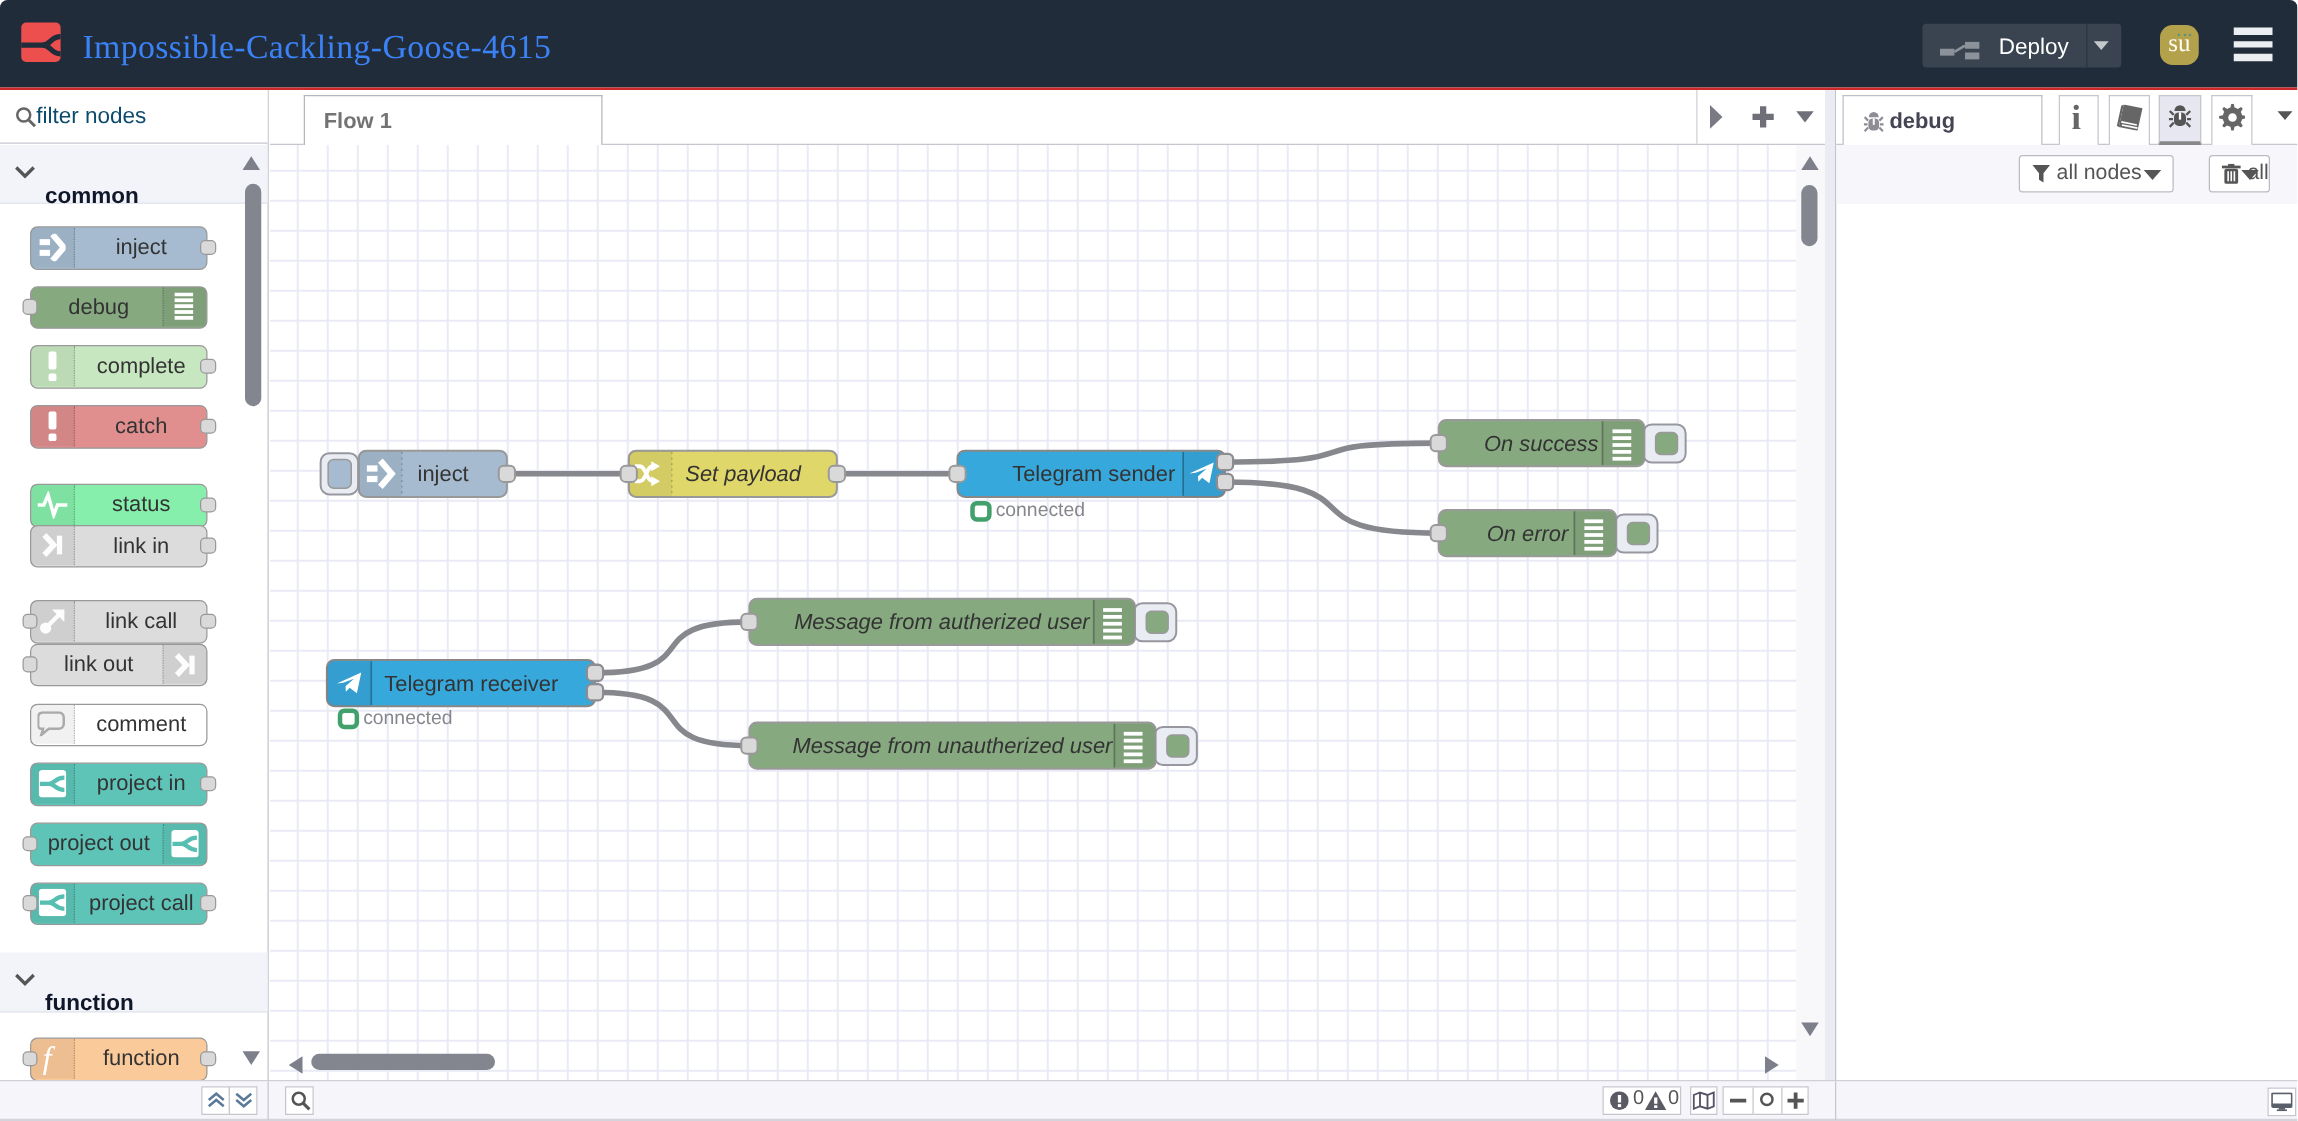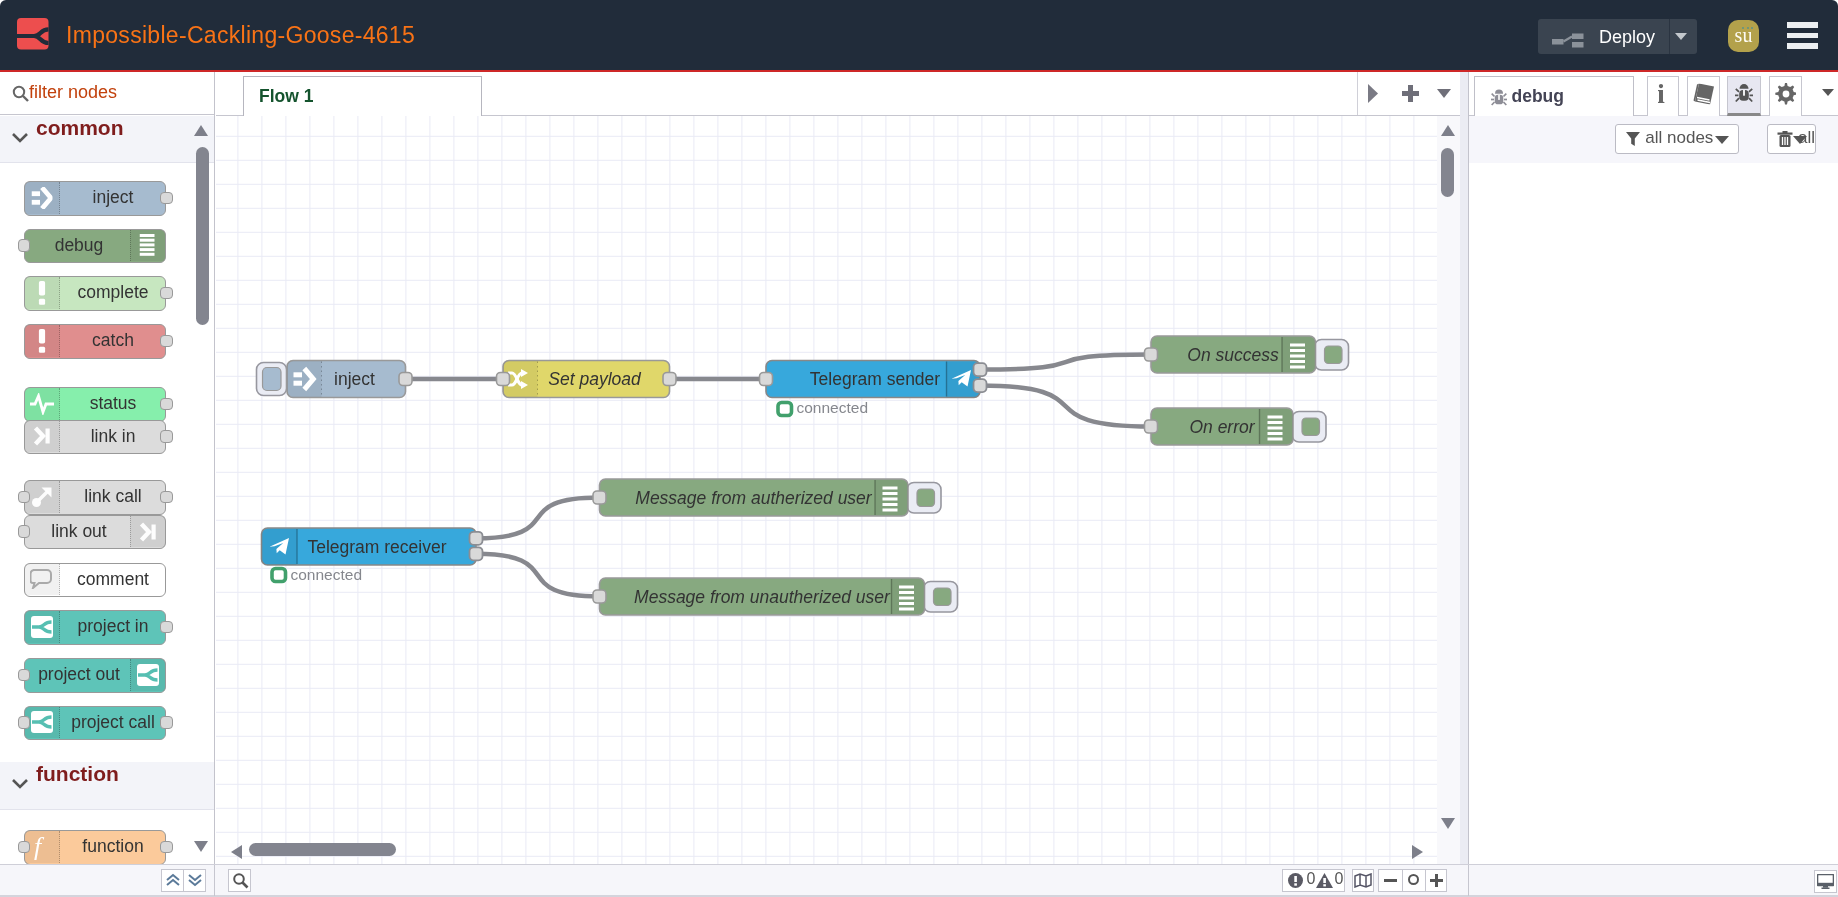--- a/index.html
+++ b/index.html
@@ -2,45 +2,45 @@
 <html><head>
 <meta charset="utf-8">
 <style>
 * { margin:0; padding:0; box-sizing:border-box; }
 html,body { width:1838px; height:897px; overflow:hidden; background:#fff;
   font-family:"Liberation Sans", sans-serif; }
 #wrap { position:relative; width:1838px; height:897px; overflow:hidden; }
 
 #header { position:absolute; left:0; top:0; width:1838px; height:70px;
   background:#212c3a; border-radius:6px 6px 0 0; }
-#title { position:absolute; left:66px; top:22px; font-size:23px; color:#f97316;
-  letter-spacing:0.3px; }
+#title { position:absolute; left:66px; top:22px; font-size:27px; color:#3b82f6;
+  letter-spacing:0.3px;font-family:Liberation Serif, serif; }
 #deploy { position:absolute; left:1538px; top:19px; width:159px; height:35px;
   background:#3a4450; border-radius:3px; }
 #deploy .dtext { position:absolute; left:61px; top:8px; font-size:18px; color:#ffffff; }
 #deploy .dsep { position:absolute; left:131px; top:0; width:1px; height:35px; background:#2a3441; }
 #deploy .dcaret { position:absolute; left:137px; top:14px; width:0; height:0;
   border-left:6.5px solid transparent; border-right:6.5px solid transparent; border-top:7.5px solid #c3c8cd; }
 #avatar { position:absolute; left:1728px; top:19.5px; width:31px; height:32px; border-radius:10px;
   background:#b3a14b; color:#fdfbf3; font-size:20px; font-family:"Liberation Serif",serif;
   text-align:center; line-height:31px; }
 #avatar i { position:absolute; top:7.5px; width:2px; height:2px; border-radius:50%; background:#5d9387; font-style:normal; }
 #burger { position:absolute; left:1787px; top:22px; width:31px; height:27px; }
 #burger div { position:absolute; left:0; width:31px; height:5.5px; background:#eceff1; }
 
 #redline { position:absolute; left:0; top:70px; width:1838px; height:2px; background:#ce2828; }
 
 #palette { position:absolute; left:0; top:72px; width:214.5px; height:792px;
   background:#fff; border-right:1px solid #c3c3cc; }
 #psearch { position:absolute; left:0; top:0; width:213.5px; height:42.5px; background:#fff;
   border-bottom:1px solid #c6c6cf; }
-#psearch .ph { position:absolute; left:29px; top:10px; font-size:18px; color:#c2410c; }
+#psearch .ph { position:absolute; left:29px; top:10px; font-size:18px; color:#0c4a6e; }
 .cat { position:absolute; left:0; width:213.5px; height:47.5px; background:#f3f4f9;
   border-bottom:1px solid #e2e3ec; }
-.cat .ctext { position:absolute; left:36px; top:0; font-size:21px; font-weight:bold; color:#7f1d1d; }
+.cat .ctext { position:absolute; left:36px; top:30px; font-size:18px; font-weight:bold; color:#0f172a; }
 .cat svg { position:absolute; left:12px; top:16px; }
 .pnode { position:absolute; height:34.5px; border:1.5px solid #999; border-radius:6px; }
 .plabel { position:absolute; top:0; height:31.5px; line-height:31.5px; font-size:17.5px;
   color:#333; text-align:center; }
 .picon { position:absolute; top:0; height:31.5px; width:35px; background:rgba(0,0,0,0.055); }
 .picon svg { position:absolute; left:50%; top:50%; transform:translate(-50%,-50%); }
 .iconl { left:0; border-right:1px dotted rgba(0,0,0,0.25); }
 .iconr { right:0; border-left:1px dotted rgba(0,0,0,0.25); }
 .pport { position:absolute; width:12.5px; height:12.5px; background:#d9d9d9;
   border:1.5px solid #999; border-radius:4px; top:9.5px; }
@@ -50,21 +50,21 @@
   border-left:7.5px solid transparent; border-right:7.5px solid transparent; border-bottom:11px solid #7d7f8a; }
 #pscroll-thumb { position:absolute; left:196px; top:75px; width:13px; height:178px;
   background:#83858f; border-radius:6.5px; }
 #pscroll-dn { position:absolute; left:194px; top:769px; width:0; height:0;
   border-left:7.5px solid transparent; border-right:7.5px solid transparent; border-top:11px solid #7d7f8a; }
 
 #tabbar { position:absolute; left:215.5px; top:72px; width:1244px; height:43.5px; background:#fff;
   border-bottom:1px solid #c6c6cf; }
 #tab1 { position:absolute; left:27.5px; top:4px; width:239px; height:41.5px; background:#fff;
   border:1px solid #b6b6bf; border-bottom:none; }
-#tab1 span { position:absolute; left:15px; top:9px; font-size:17.5px; font-weight:bold; color:#14532d; }
+#tab1 span { position:absolute; left:15px; top:9px; font-size:17.5px; font-weight:bold; color:#737373; }
 #tabbtns { position:absolute; right:0; top:0; width:103px; height:43px; border-left:1px solid #d0d0d8; }
 #canvas { position:absolute; left:215.5px; top:115.5px; width:1221px; height:748.5px; background:#fff;
   background-image:linear-gradient(to right,#e9eaf5 1.5px,transparent 1.5px),
                    linear-gradient(to bottom,#e9eaf5 1.5px,transparent 1.5px);
   background-size:24px 24px; background-position:21.4px 19.8px; }
 
 #vscroll { position:absolute; left:1436.5px; top:115.5px; width:23px; height:748.5px; background:#f8f8fb; }
 #vs-up { position:absolute; left:1441px; top:125px; width:0; height:0;
   border-left:7.5px solid transparent; border-right:7.5px solid transparent; border-bottom:11px solid #7d7f8a; }
 #vs-thumb { position:absolute; left:1441px; top:148px; width:13px; height:49px; background:#83858f; border-radius:6.5px; }

